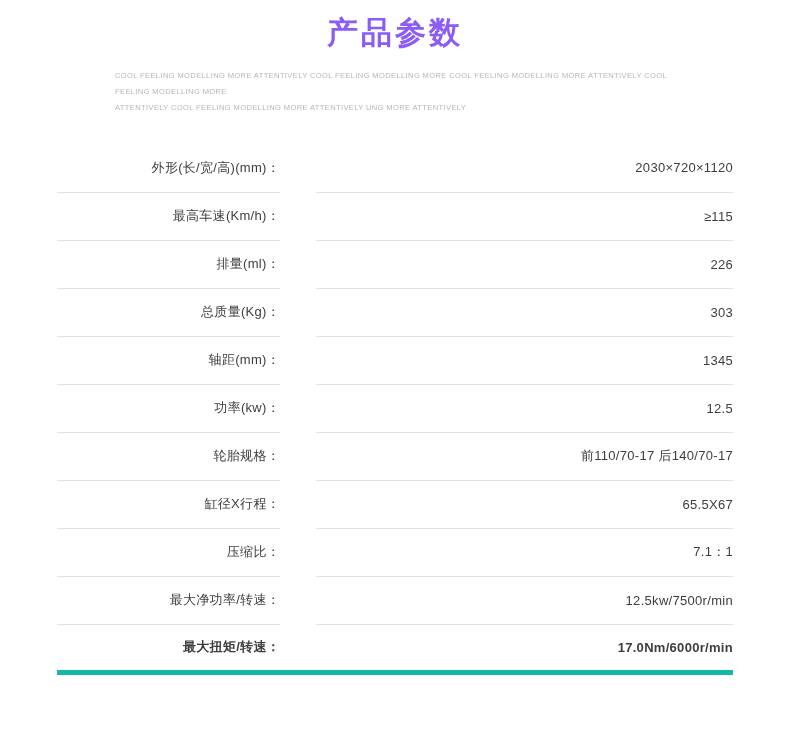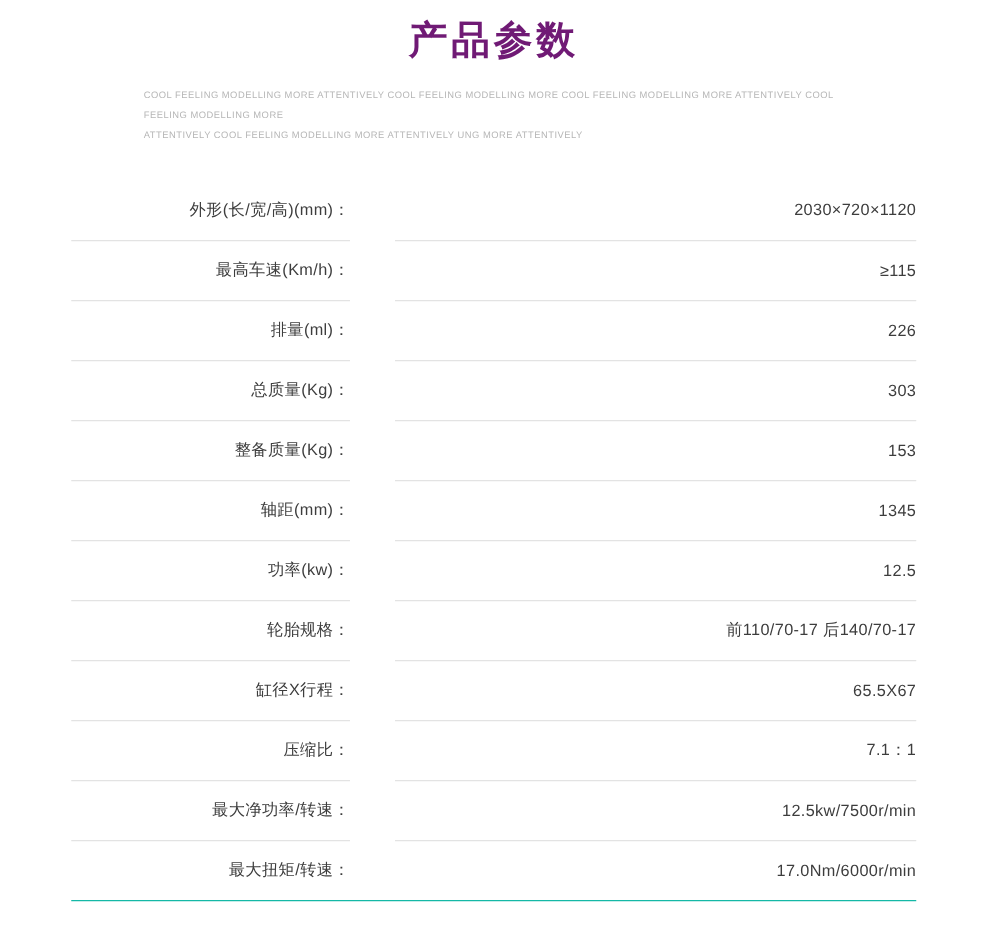--- a/index.html
+++ b/index.html
@@ -21,21 +21,21 @@
     background: #ffffff;
   }
   .header {
     padding-top: 10px;
     text-align: center;
   }
   .title {
     font-family: "DejaVu Serif", serif;
     font-size: 31px;
     font-weight: bold;
-    color: #701a75;
+    color: #8b5cf6;
     letter-spacing: 3px;
     line-height: 44px;
     margin: 0;
   }
   .subtitle {
     margin: 14px auto 0 auto;
     width: 560px;
     font-size: 7.5px;
     line-height: 16px;
     color: #b6b6b6;
@@ -71,21 +71,22 @@
   .spec-table td.gap {
     width: 36px;
     border-bottom: none;
   }
   .spec-table td.value {
     padding-left: 9px;
     letter-spacing: 0.3px;
     color: #3d3d3d;
   }
   .spec-table tr:last-child td {
-    border-bottom: 1px solid #14b8a6;
+    border-bottom: 5px solid #14b8a6;
+    font-weight: bold;
   }
 </style>
 </head>
 <body>
 
 <div class="page">
 
   <div class="header">
     <h1 class="title">产品参数</h1>
     <div class="subtitle">
@@ -108,25 +109,20 @@
       </tr>
       <tr>
         <td class="label">排量(ml)：</td>
         <td class="gap"></td>
         <td class="value">226</td>
       </tr>
       <tr>
         <td class="label">总质量(Kg)：</td>
         <td class="gap"></td>
         <td class="value">303</td>
-      </tr>
-      <tr>
-        <td class="label">整备质量(Kg)：</td>
-        <td class="gap"></td>
-        <td class="value">153</td>
       </tr>
       <tr>
         <td class="label">轴距(mm)：</td>
         <td class="gap"></td>
         <td class="value">1345</td>
       </tr>
       <tr>
         <td class="label">功率(kw)：</td>
         <td class="gap"></td>
         <td class="value">12.5</td>

